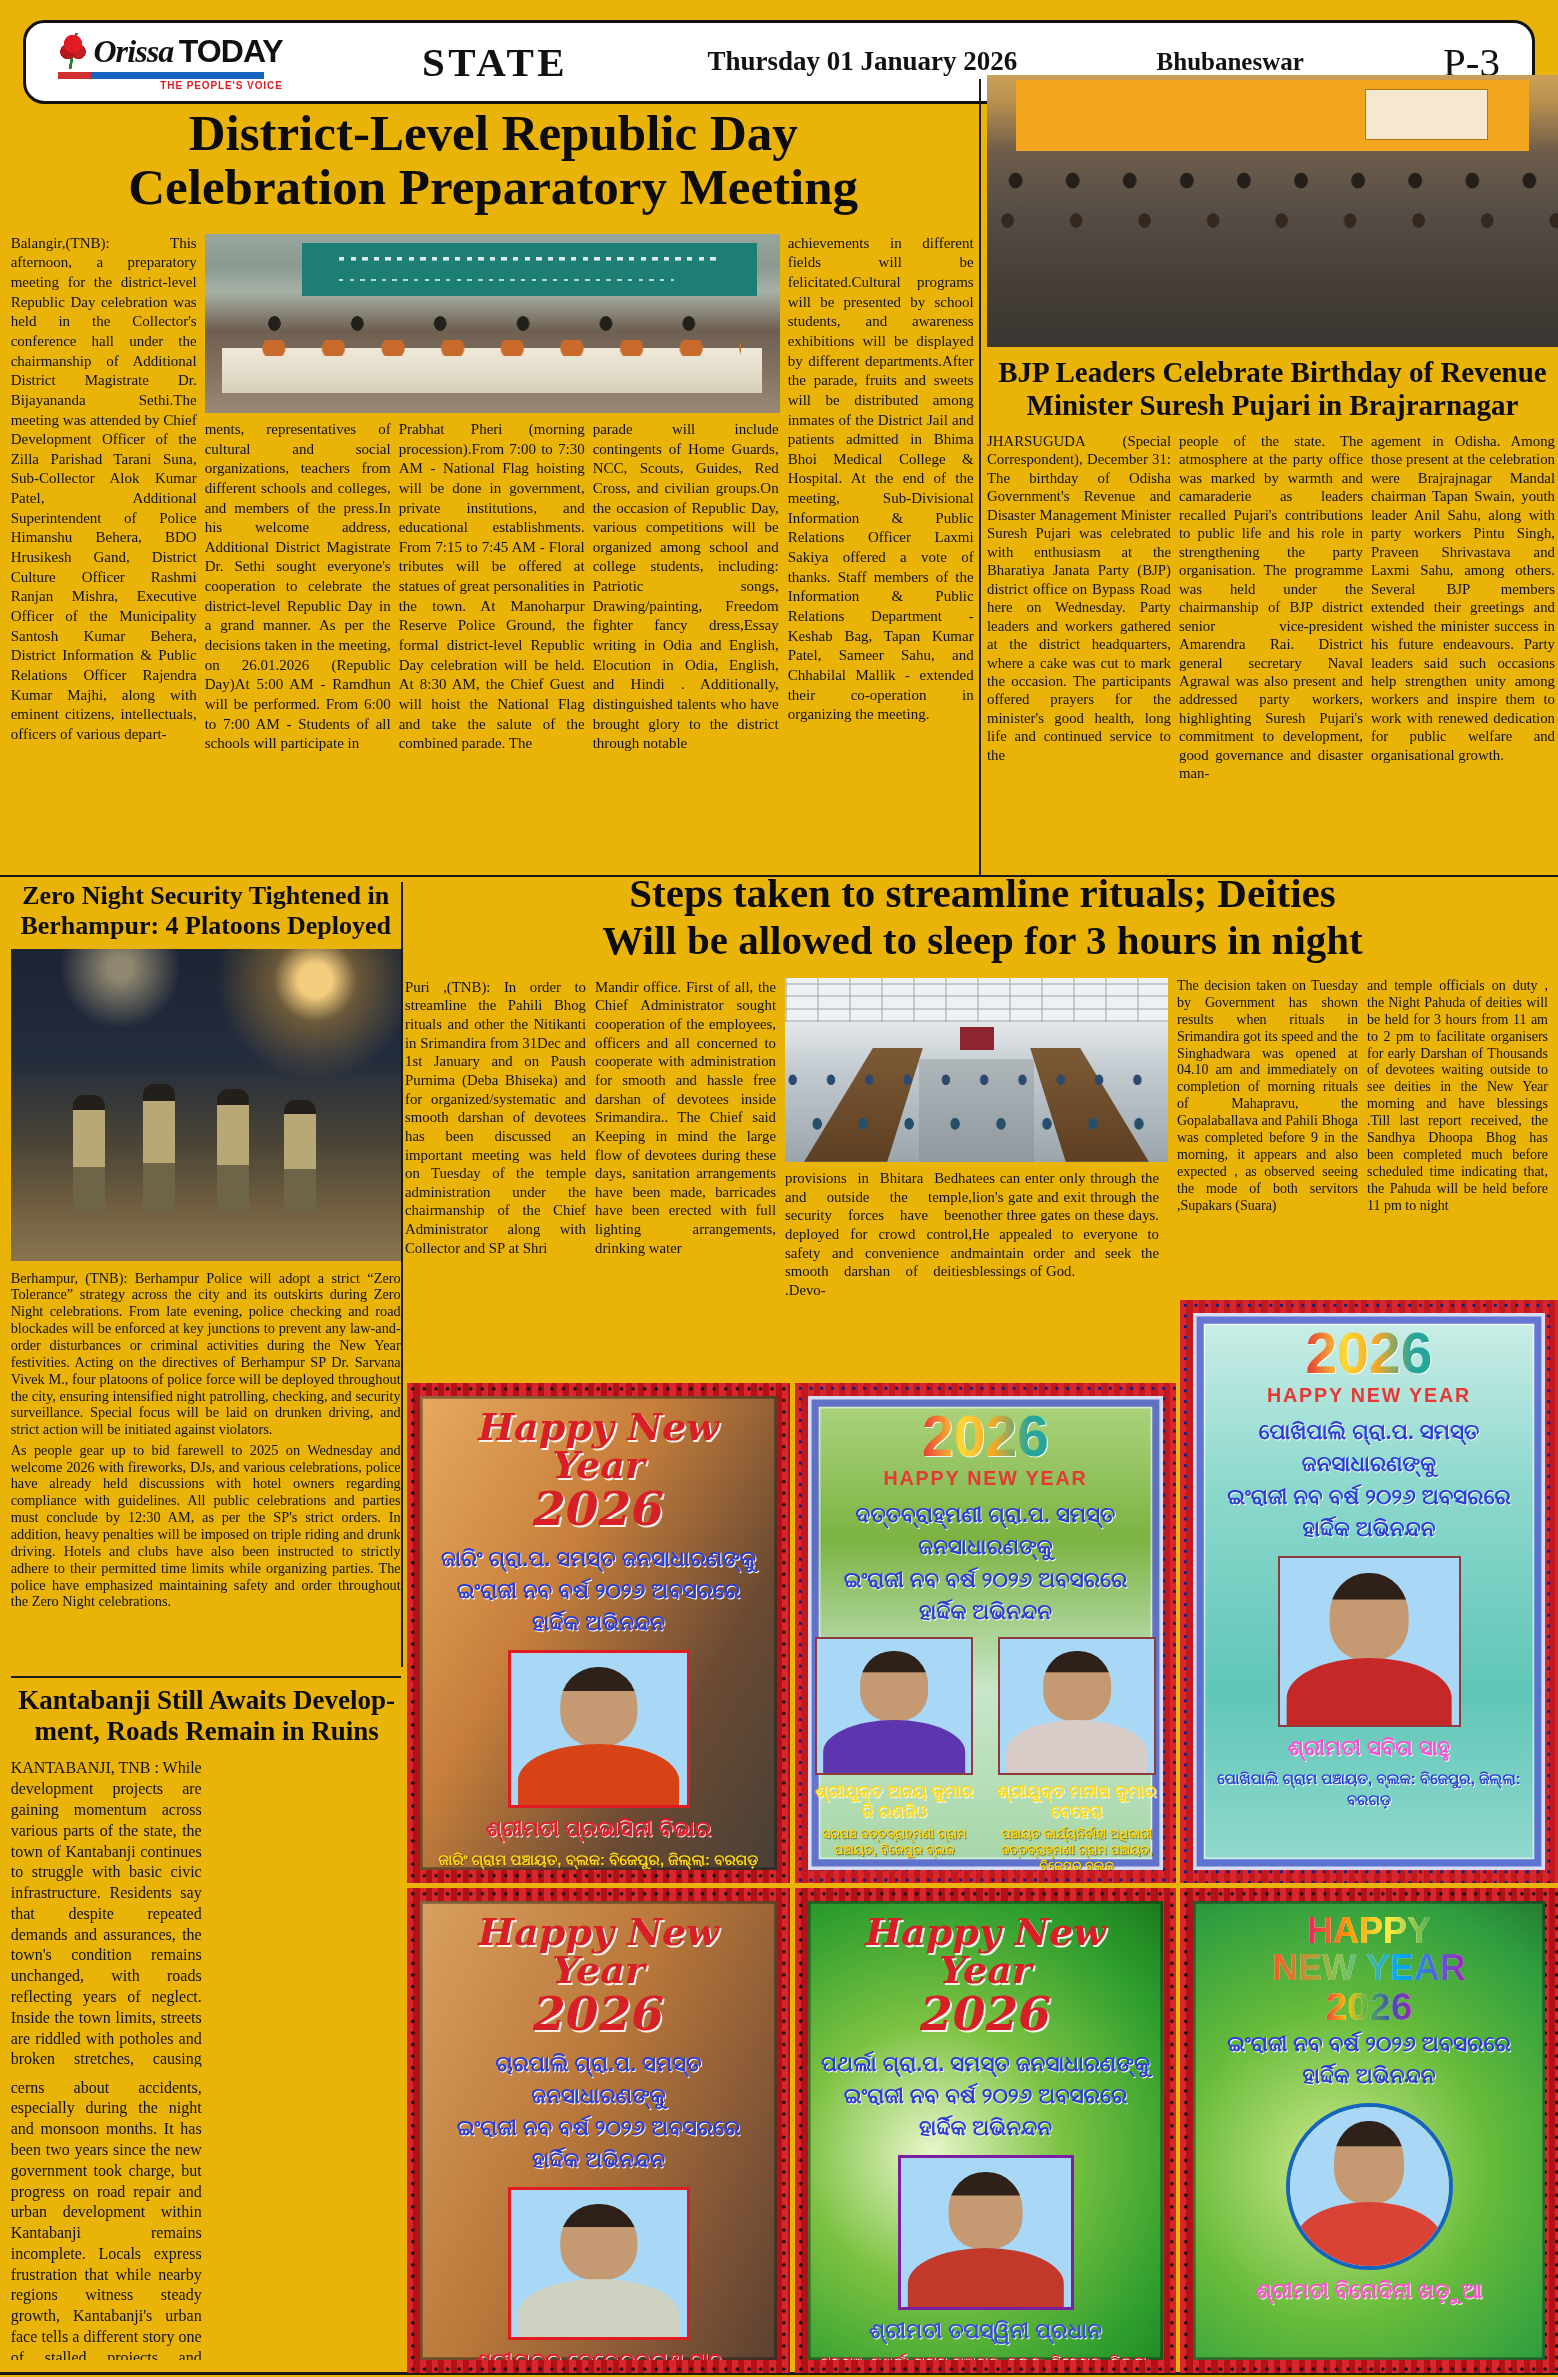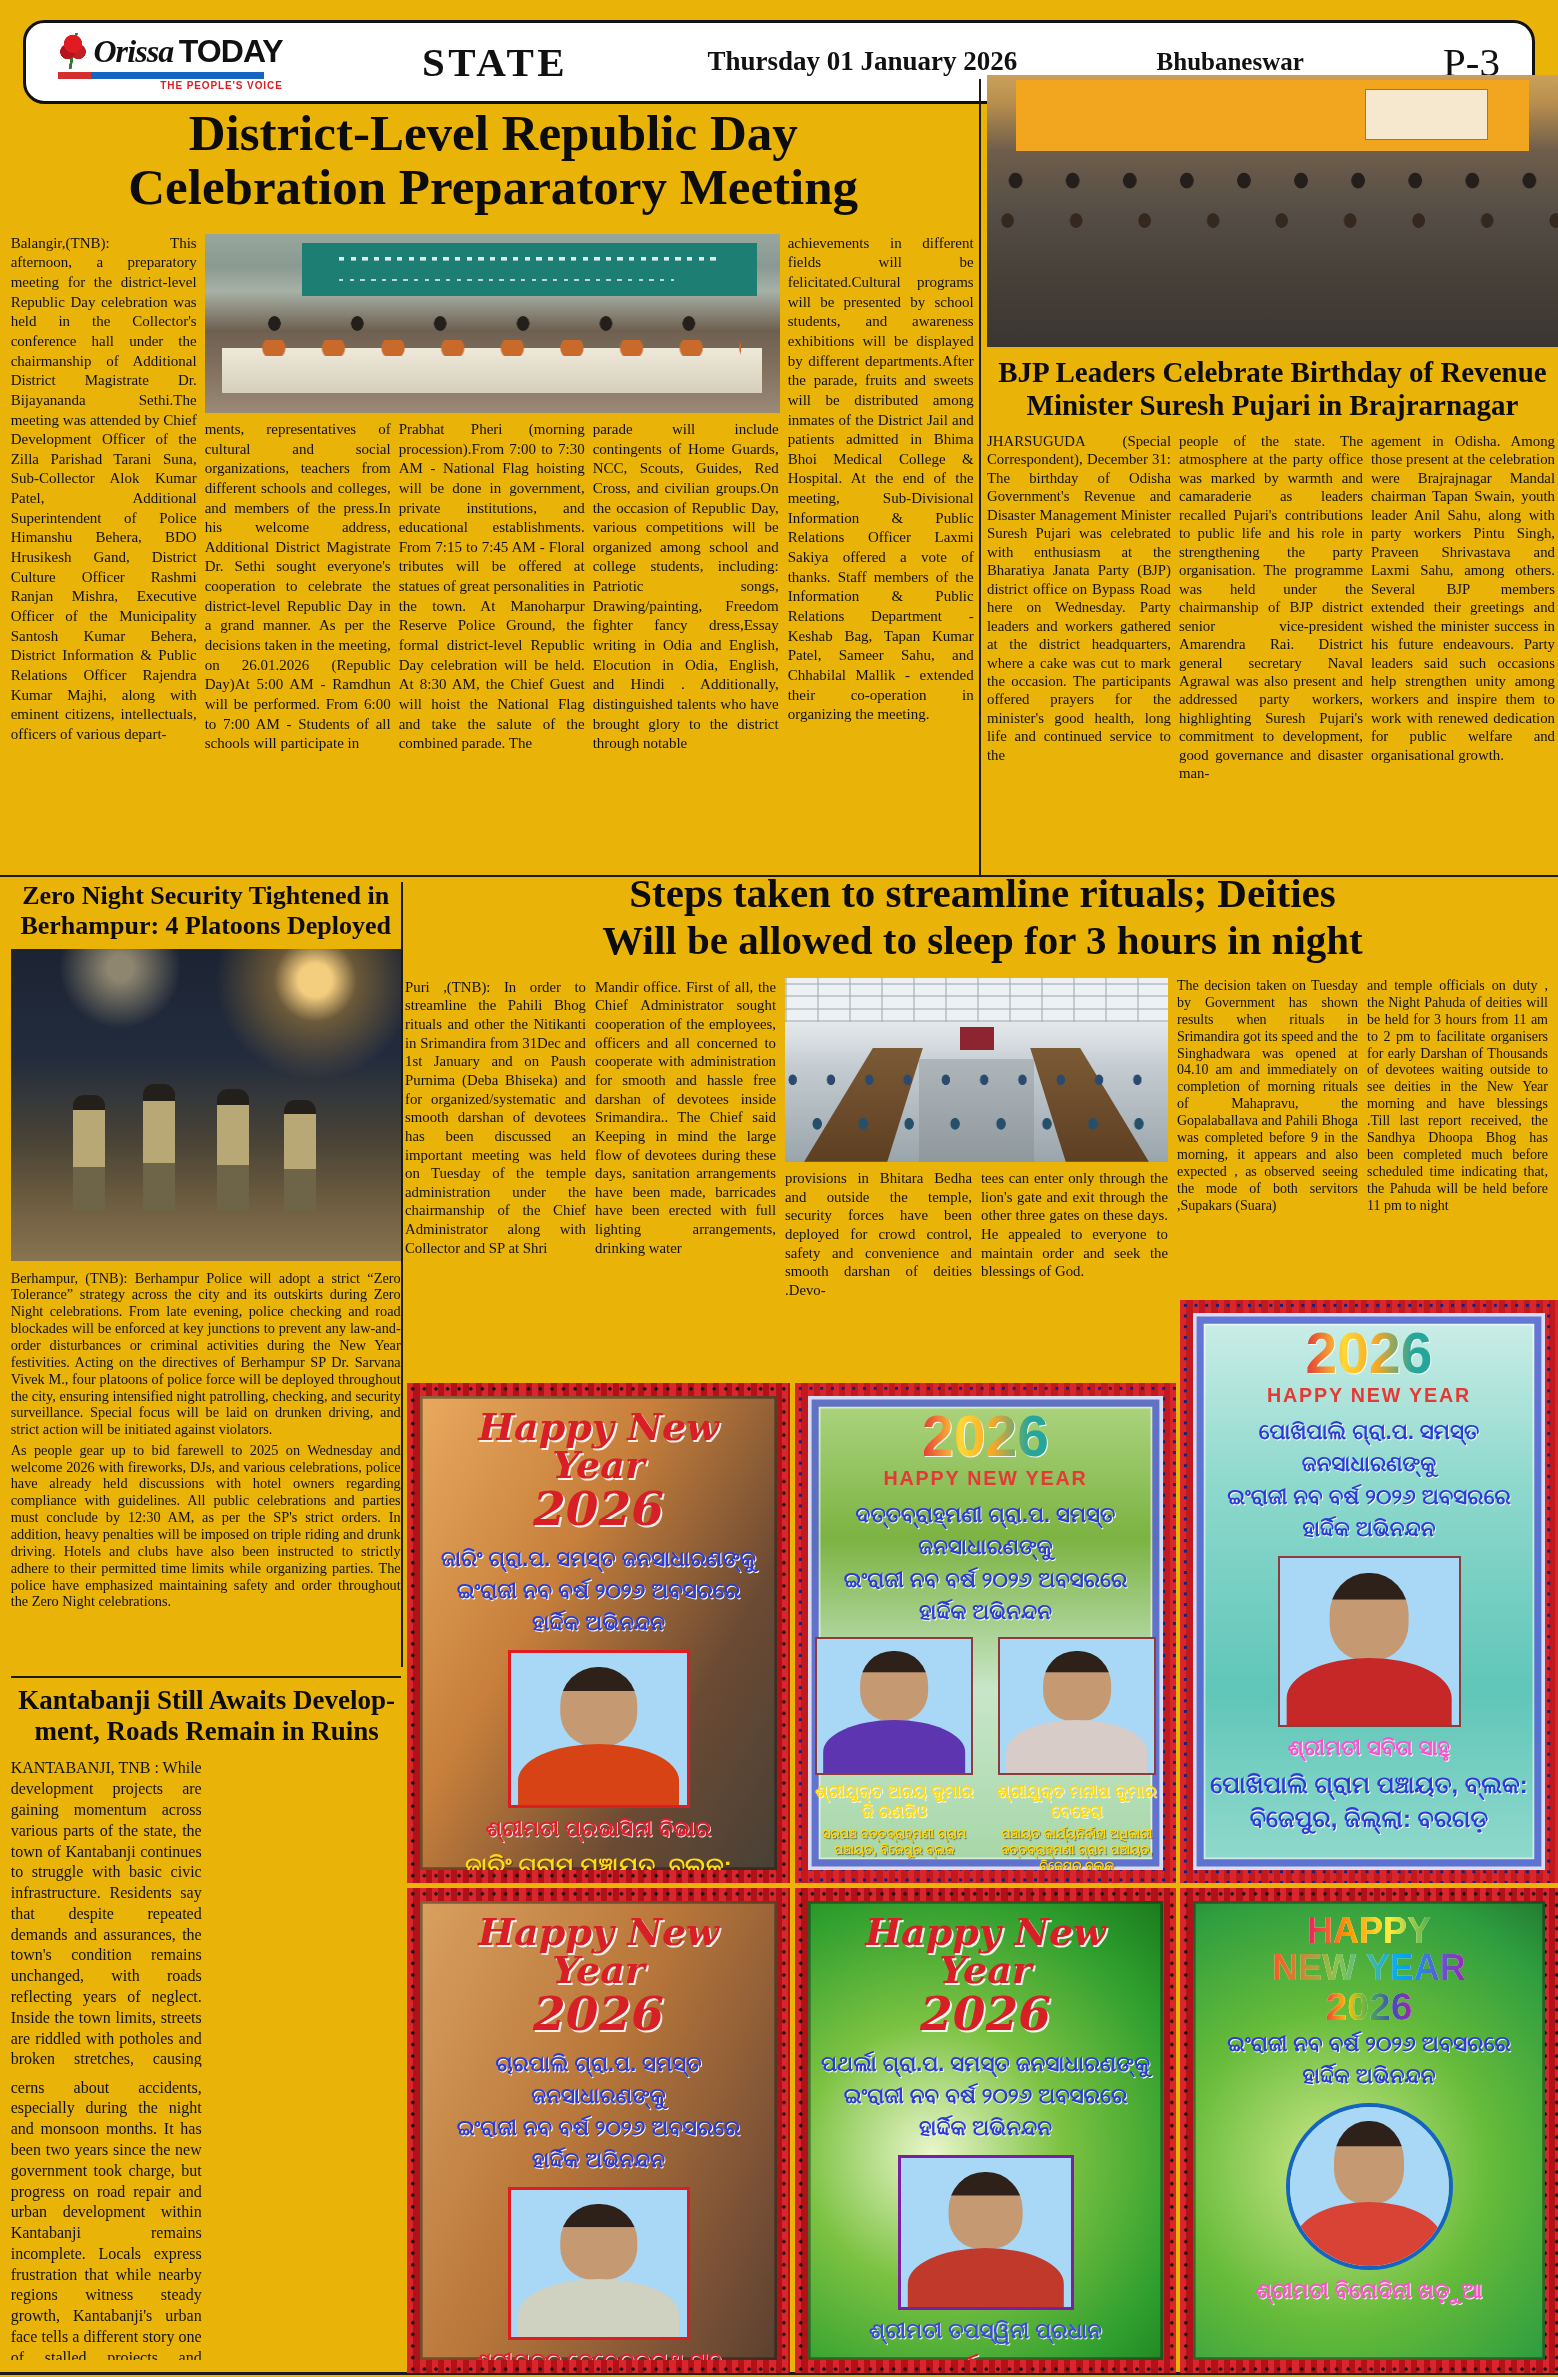--- a/index.html
+++ b/index.html
@@ -94,21 +94,21 @@
   .phD-emblem{position:absolute;left:50%;top:27%;width:34px;height:23px;transform:translateX(-50%);background:#8e2430;}
   .phD-tableL{position:absolute;left:5%;bottom:0;width:31%;height:62%;
     background:linear-gradient(180deg,#7c5a36,#5d3f22);clip-path:polygon(58% 0,100% 0,70% 100%,0 100%);}
   .phD-tableR{position:absolute;right:5%;bottom:0;width:31%;height:62%;
     background:linear-gradient(180deg,#7c5a36,#5d3f22);clip-path:polygon(0 0,42% 0,100% 100%,30% 100%);}
   .phD-carpet{position:absolute;left:35%;bottom:0;width:30%;height:56%;
     background:linear-gradient(180deg,#aeb6ba,#8f989d);}
   .phD-ppl{position:absolute;left:0;bottom:4%;width:100%;height:48%;
     background:radial-gradient(ellipse 7.2px 9px at 20% 30%, #2c4a6e 55%, transparent 62%) 0 0/10% 52% repeat-x,
                radial-gradient(ellipse 8px 9.9px at 70% 80%, #24506b 55%, transparent 62%) 0 48%/12% 52% repeat-x;}
-  .st-mid2{display:flex;gap:9px;}
+  .st-mid2{display:flex;}
   .st-mid2 .st-col{width:187px;}
 
   
   .kanta{position:absolute;left:10.7px;top:1685px;width:392px;}
   .kanta h2{text-align:center;font-size:27px;line-height:1.16;}
   .kanta-cols{margin-top:10.7px;height:602px;overflow:hidden;gap:10.7px;flex-direction:column;}
   .kanta-col{width:191px;font-size:16px;line-height:1.3;}
 
   
   .gcard{position:absolute;box-sizing:border-box;padding:13.4px;
@@ -151,21 +151,21 @@
   .gc-odia.first{margin-top:9px;}
   .gc-photo{position:relative;overflow:hidden;margin:10.7px 0 9px 0;flex:0 0 auto;}
   .pface{position:absolute;inset:0;background:#a9d7f6;}
   .pface::before{content:"";position:absolute;left:50%;top:9%;width:44%;height:52%;transform:translateX(-50%);
      border-radius:48% 48% 42% 42%;
      background:linear-gradient(180deg,#2e211a 0%,#2e211a 30%,#c59a72 31%);}
   .pface::after{content:"";position:absolute;left:50%;bottom:-8%;width:92%;height:48%;transform:translateX(-50%);
      border-radius:50% 50% 6% 6%;background:var(--dress,#b3403a);}
   .gc-name{font-family:"Liberation Sans",sans-serif;font-weight:800;font-size:21.5px;color:#e8192c;
            text-shadow:0.9px 0.9px 0 rgba(255,255,255,.85);}
-  .gc-role{font-family:"Liberation Sans",sans-serif;font-weight:bold;font-size:24px;color:#ffd911;
+  .gc-role{font-family:"Liberation Sans",sans-serif;font-weight:bold;font-size:15px;color:#ffd911;
            line-height:1.4;margin-top:7.2px;text-shadow:0.9px 0.9px 0.9px rgba(60,30,0,.6);}
   .gc-two{display:flex;gap:21.5px;margin:9px 0 5.4px 0;}
   .gc-person{display:flex;flex-direction:column;align-items:center;width:161px;}
   .gc-person .gc-photo{margin:0 0 7.2px 0;}
   .gc-person .gc-name{font-size:17px;}
   .gc-person .gc-role{font-size:12.5px;margin-top:3.6px;line-height:1.3;}
 </style>
 </head>
 <body>
 

